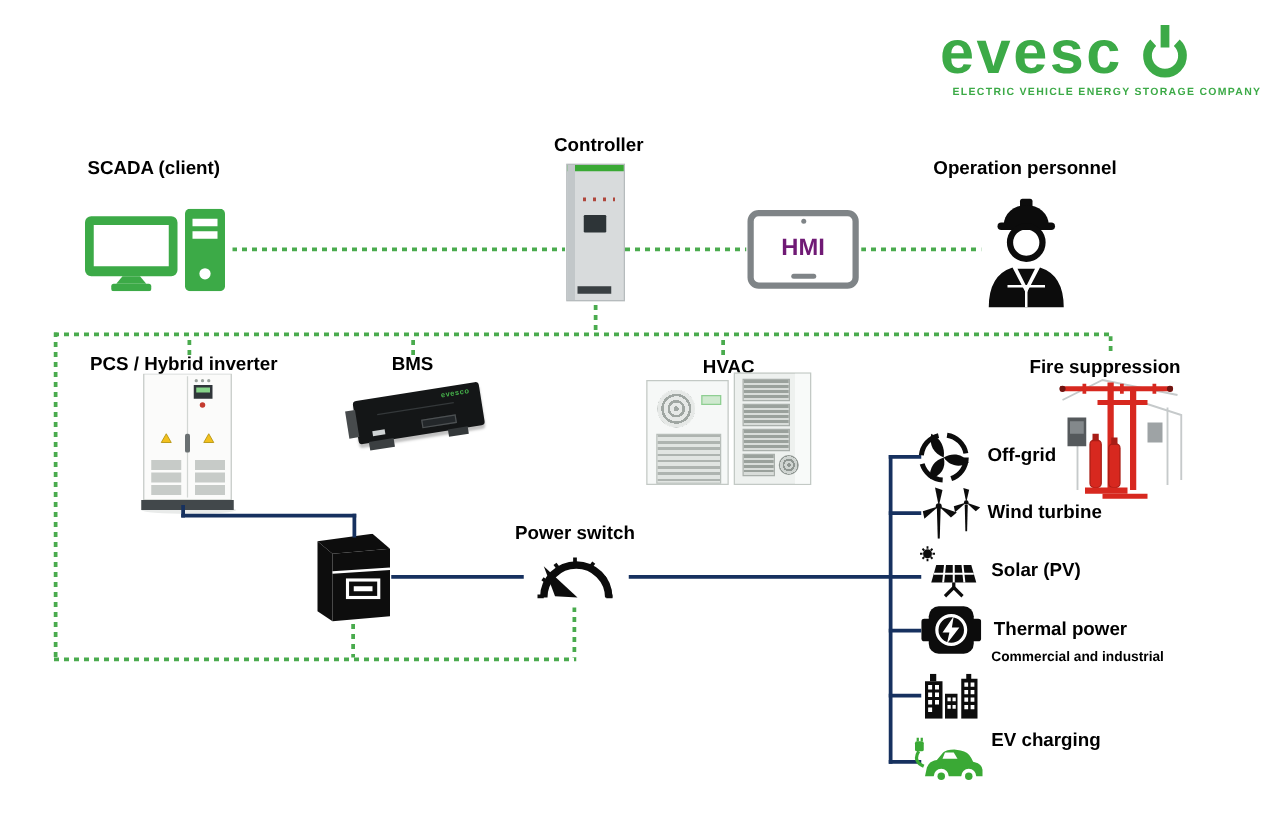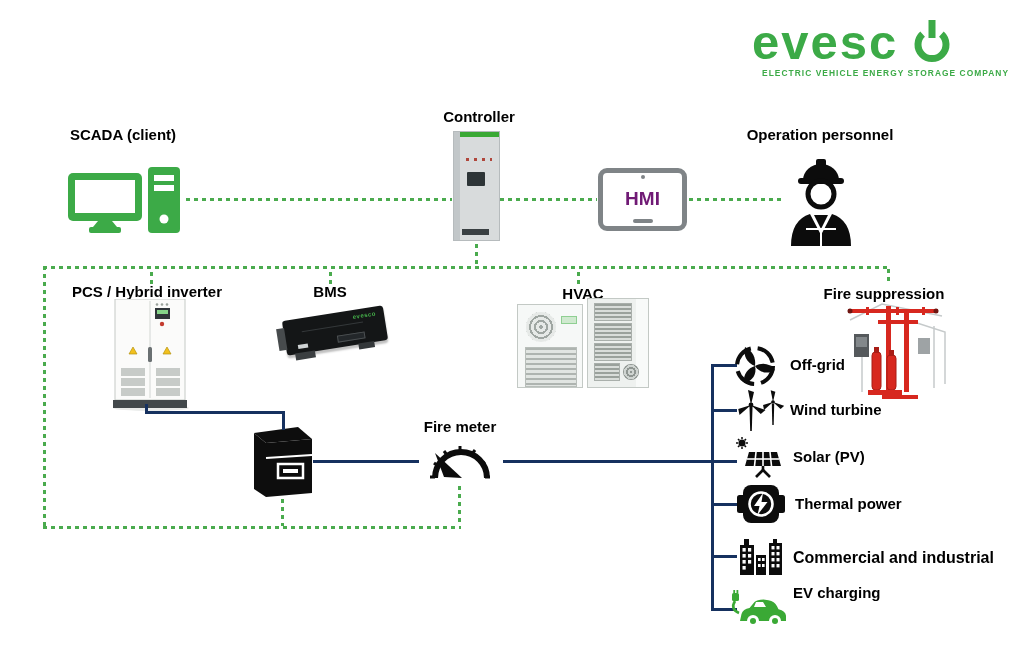--- a/index.html
+++ b/index.html
@@ -125,21 +125,21 @@
   <div class="dashv" style="left:150px;top:272px;height:12px;"></div>
   <div class="dashv" style="left:329px;top:272px;height:12px;"></div>
   <div class="dashv" style="left:577px;top:272px;height:12px;"></div>
   <div class="dashv" style="left:281px;top:499px;height:27px;"></div>
   <div class="dashv" style="left:458px;top:486px;height:40px;"></div>
 
   <div class="glabel center" style="left:67px;top:283px;width:160px;">PCS / Hybrid inverter</div>
   <div class="glabel center" style="left:290px;top:283px;width:80px;">BMS</div>
   <div class="glabel center" style="left:543px;top:285px;width:80px;">HVAC</div>
   <div class="glabel center" style="left:814px;top:285px;width:140px;">Fire suppression</div>
-  <div class="glabel center" style="left:405px;top:418px;width:110px;">Fire meter</div>
+  <div class="glabel center" style="left:405px;top:418px;width:110px;">Power switch</div>
 
   <svg class="abs" style="left:112px;top:299px;" width="78" height="113" viewBox="0 0 78 113">
     <ellipse cx="39" cy="109" rx="38" ry="3" fill="#e9ebea"></ellipse>
     <rect x="3" y="0" width="70" height="101" fill="#fbfbfa" stroke="#c5cac6"></rect>
     <line x1="38" y1="2" x2="38" y2="99" stroke="#d2d6d3"></line>
     <circle cx="45" cy="5.5" r="1.3" fill="#9aa29c"></circle>
       <circle cx="50" cy="5.5" r="1.3" fill="#9aa29c"></circle>
       <circle cx="55" cy="5.5" r="1.3" fill="#9aa29c"></circle>
     <rect x="43" y="9" width="15" height="11" fill="#30363a"></rect>
     <rect x="45" y="11" width="11" height="4" fill="#86d489"></rect>
@@ -333,21 +333,21 @@
       <rect x="31.5" y="7" width="3" height="3.4"></rect>
         <rect x="36.5" y="7" width="3" height="3.4"></rect>
       <rect x="31.5" y="13" width="3" height="3.4"></rect>
         <rect x="36.5" y="13" width="3" height="3.4"></rect>
       <rect x="31.5" y="19" width="3" height="3.4"></rect>
         <rect x="36.5" y="19" width="3" height="3.4"></rect>
       <rect x="31.5" y="25" width="3" height="3.4"></rect>
         <rect x="36.5" y="25" width="3" height="3.4"></rect>
     </g>
   </svg>
-  <div class="glabel" style="left:793px;top:549px;font-size:16px;">Commercial and industrial</div>
+  <div class="glabel" style="left:793px;top:520px;font-size:11px;">Commercial and industrial</div>
 
   <svg class="abs" style="left:728px;top:590px;" width="60" height="38" viewBox="0 0 60 38">
     <g fill="#3aa935">
       <rect x="4" y="3" width="7" height="8" rx="1.5"></rect>
       <rect x="5.3" y="0" width="1.8" height="3"></rect>
         <rect x="8.5" y="0" width="1.8" height="3"></rect>
     </g>
     <path d="M7,11 q-5,8 4,12" fill="none" stroke="#3aa935" stroke-width="2.6"></path>
     <path d="M12,31 l1.5,-7 q1.5,-5 8,-6 l5,-6 q2.5,-2.5 9,-2.5 l5,0.8 q6,1 8.5,6 l1.5,3 q7,1.5 7.5,6.5 l0,5.2 z" fill="#3aa935"></path>
     <path d="M28,12 l7,0 l3,5 l-12,0 z" fill="#ffffff"></path>

